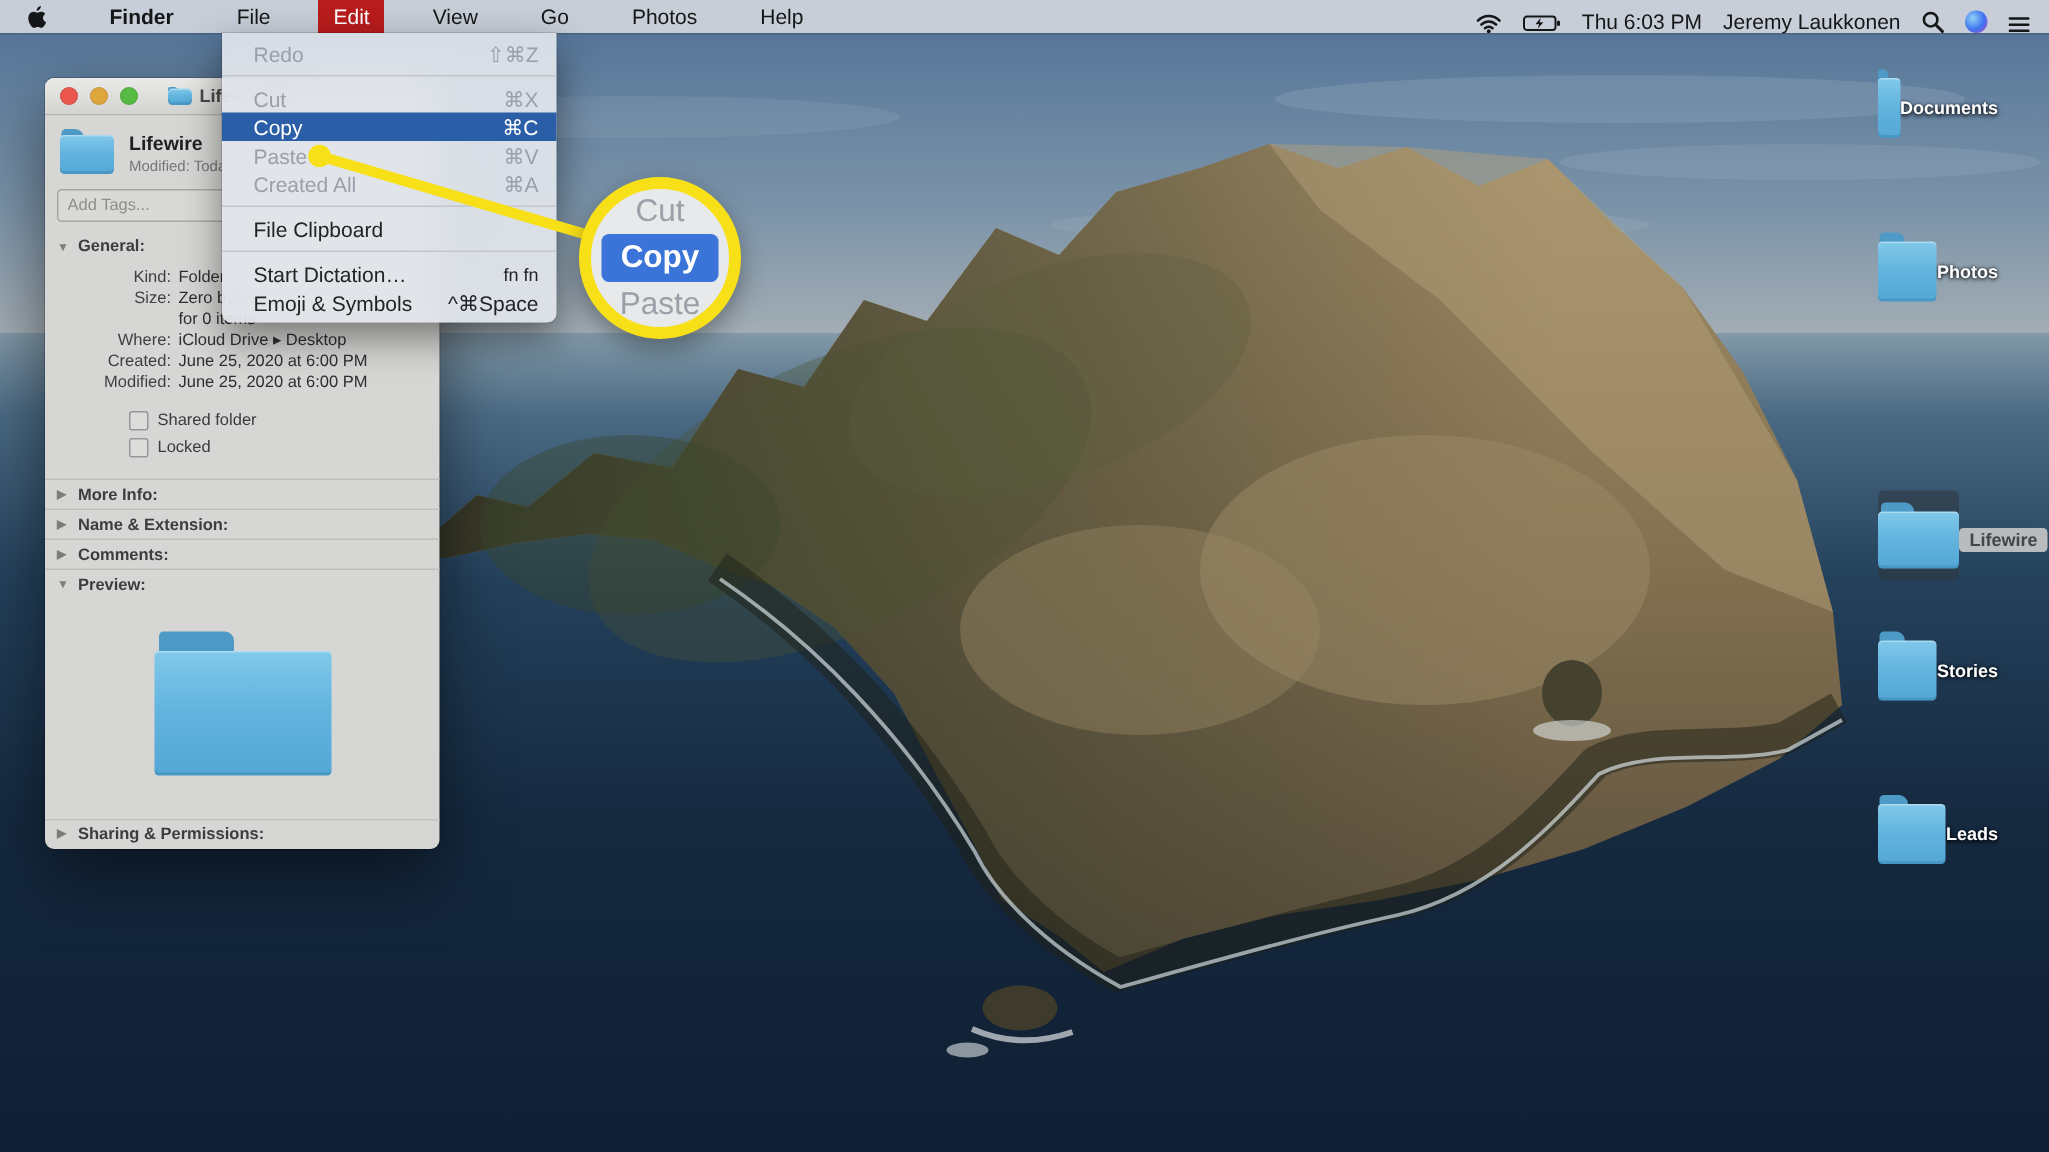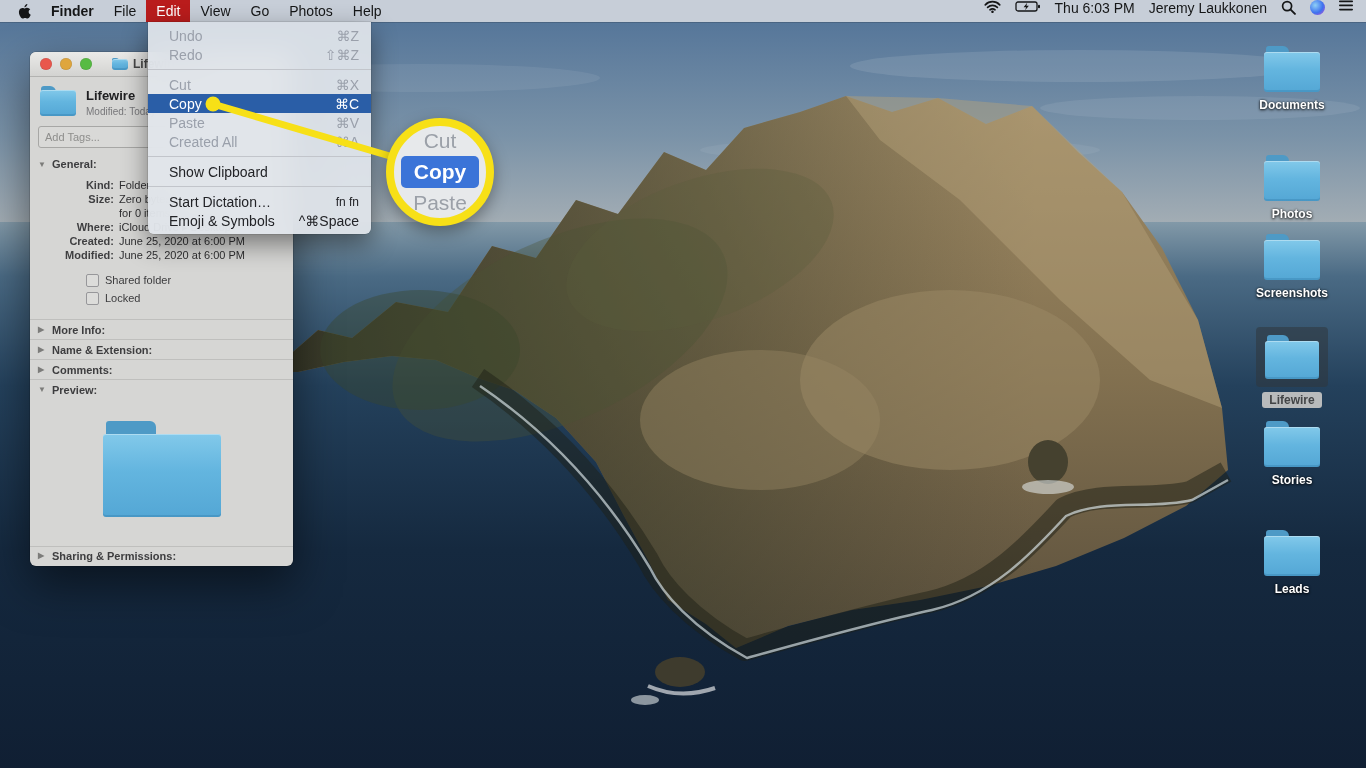--- a/index.html
+++ b/index.html
@@ -14,26 +14,26 @@
   .folder::before{content:"";position:absolute;left:3%;top:0;width:42%;height:30%;
     border-radius:3px 6px 0 0;background:#4e9ac6;}
   .folder::after{content:"";position:absolute;left:0;top:14%;width:100%;height:86%;
     border-radius:3px;background:linear-gradient(180deg,#82c9ea 0%,#63b5df 45%,#54a7d5 100%);
     box-shadow:inset 0 1px 0 rgba(255,255,255,.35), inset 0 -2px 0 rgba(0,60,110,.15);}
 
   
   .menubar{position:absolute;top:0;left:0;right:0;height:22px;z-index:30;
     background:rgba(205,211,219,.95);display:flex;align-items:center;
     font-size:14px;color:#151617;box-shadow:0 1px 0 rgba(0,0,0,.15);}
-  .mb-left{display:flex;align-items:center;height:100%;padding-left:6px;}
+  .mb-left{display:flex;align-items:center;height:100%;padding-left:6px;gap:22px;}
   .mb-item{padding:0 10px;height:100%;display:flex;align-items:center;white-space:nowrap;}
   .mb-item.bold{font-weight:700;}
   .mb-item.active{background:#b91c1c;color:#fff;}
   .mb-apple{padding:0 10px 0 12px;height:100%;display:flex;align-items:center;}
-  .mb-right{margin-left:auto;display:flex;align-items:flex-start;gap:14px;padding-right:12px;height:100%;}
+  .mb-right{margin-left:auto;display:flex;align-items:flex-end;gap:14px;padding-right:12px;height:100%;}
   .mb-right .txt{white-space:nowrap;}
   .siri-icon{width:15px;height:15px;border-radius:50%;
     background:radial-gradient(circle at 35% 35%, #8fd0f6, #3f72ee 55%, #b44fd6 95%);}
 
   
   .edit-dropdown{position:absolute;left:148px;top:22px;width:223px;z-index:40;
     background:rgba(226,230,236,.92);-webkit-backdrop-filter:blur(14px);backdrop-filter:blur(14px);
     border-radius:0 0 6px 6px;box-shadow:0 10px 26px rgba(0,0,0,.45), 0 0 0 .5px rgba(0,0,0,.18);
     padding:4px 0;font-size:14px;color:#222327;}
   .mrow{display:flex;justify-content:space-between;align-items:center;height:19px;
@@ -59,32 +59,32 @@
   .iw-head{display:flex;align-items:flex-start;padding:9px 10px 5px;}
   .iw-name{font-size:13px;font-weight:700;color:#202022;}
   .iw-mod{font-size:10px;color:#77777a;margin-top:3px;white-space:nowrap;}
   .iw-tags{display:block;width:239px;margin:4px 8px 0;height:22px;border:1px solid #a7a7a5;
     border-radius:3px;background:#d9d9d7;padding:0 6px;font-size:11px;color:#3b3b3d;
     font-family:"Liberation Sans",sans-serif;box-sizing:border-box;outline:none;}
   .iw-tags::placeholder{color:#8e8e8c;}
   .sect-hdr{display:flex;align-items:center;gap:6px;padding-left:8px;font-weight:700;color:#3d3d3f;}
   .tri{font-size:8px;color:#7c7c7a;width:8px;}
   .fld{display:flex;line-height:14px;}
-  .fl{width:84px;text-align:right;padding-right:5px;color:#3f3f41;font-weight:700;}
+  .fl{width:84px;text-align:right;padding-right:5px;color:#3f3f41;font-weight:400;}
   .fv{flex:1;color:#2f2f31;}
   .chk-row{display:flex;align-items:flex-start;gap:6px;padding-left:56px;height:16px;margin-top:2px;}
   .chk{width:11px;height:11px;border:1px solid #97979a;border-radius:2px;background:#dcdcda;}
   .sect{border-top:1px solid #bfbfbd;height:19px;display:flex;align-items:center;
     gap:6px;padding-left:8px;font-weight:700;color:#3d3d3f;}
   .preview-area{height:140px;display:flex;align-items:center;justify-content:center;}
   .sect-bottom{position:absolute;left:0;right:0;bottom:2px;height:17px;border-top:1px solid #bfbfbd;
     display:flex;align-items:center;gap:6px;padding-left:8px;font-weight:700;color:#3d3d3f;}
 
   
-  .dicon{position:absolute;left:1252px;width:80px;display:flex;flex-direction:column;
+  .dicon{position:absolute;left:1252px;width:80px;display:flex;flex-direction:row;
     align-items:center;z-index:5;}
   .dlabel{margin-top:6px;font-size:12px;font-weight:600;color:#fff;
     text-shadow:0 1px 3px rgba(0,0,0,.9),0 0 2px rgba(0,0,0,.6);white-space:nowrap;}
   .sel-box{width:72px;height:60px;background:rgba(48,54,61,.55);border-radius:4px;
     display:flex;align-items:center;justify-content:center;}
   .dlabel.selected{background:#b9bbbc;color:#434547;border-radius:3px;padding:1px 7px;
     text-shadow:none;margin-top:5px;}
 
   
   .callout-lines{position:absolute;inset:0;z-index:45;pointer-events:none;}
@@ -151,24 +151,20 @@
   </svg>
 
   <div class="dicon" style="top:46px">
     <span class="folder" style="width:56px;height:46px"></span>
     <span class="dlabel">Documents</span>
   </div>
   <div class="dicon" style="top:155px">
     <span class="folder" style="width:56px;height:46px"></span>
     <span class="dlabel">Photos</span>
   </div>
-  <div class="dicon" style="top:234px">
-    <span class="folder" style="width:56px;height:46px"></span>
-    <span class="dlabel">Screenshots</span>
-  </div>
   <div class="dicon" style="top:327px">
     <span class="sel-box">
       <span class="folder" style="width:54px;height:44px"></span>
     </span>
     <span class="dlabel selected">Lifewire</span>
   </div>
   <div class="dicon" style="top:421px">
     <span class="folder" style="width:56px;height:46px"></span>
     <span class="dlabel">Stories</span>
   </div>
@@ -303,24 +299,20 @@
             <rect x="0" y="0.5" width="14" height="1.7" rx=".8"></rect>
             <rect x="0" y="4.6" width="14" height="1.7" rx=".8"></rect>
             <rect x="0" y="8.7" width="14" height="1.7" rx=".8"></rect>
           </g>
       </svg>
     </div>
   </div>
 
   <div class="edit-dropdown">
     <div class="mrow disabled">
-      <span>Undo</span>
-        <span>⌘Z</span>
-    </div>
-    <div class="mrow disabled">
       <span>Redo</span>
         <span>⇧⌘Z</span>
     </div>
     <div class="msep"></div>
     <div class="mrow disabled">
       <span>Cut</span>
         <span>⌘X</span>
     </div>
     <div class="mrow hl">
       <span>Copy</span>
@@ -329,21 +321,21 @@
     <div class="mrow disabled">
       <span>Paste</span>
         <span>⌘V</span>
     </div>
     <div class="mrow disabled">
       <span>Created All</span>
         <span>⌘A</span>
     </div>
     <div class="msep"></div>
     <div class="mrow">
-      <span>Show Clipboard</span>
+      <span>File Clipboard</span>
         <span></span>
     </div>
     <div class="msep"></div>
     <div class="mrow">
       <span>Start Dictation…</span>
         <span style="font-size:12px">fn fn</span>
     </div>
     <div class="mrow">
       <span>Emoji &amp; Symbols</span>
         <span>^⌘Space</span>

